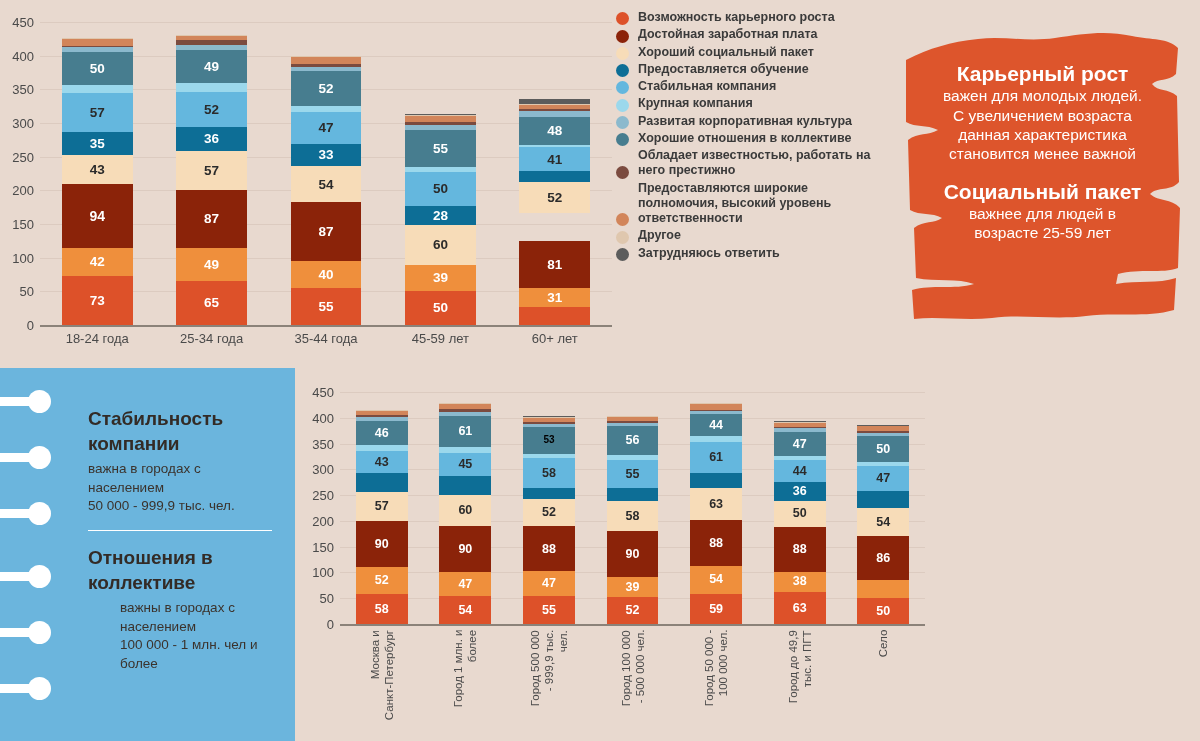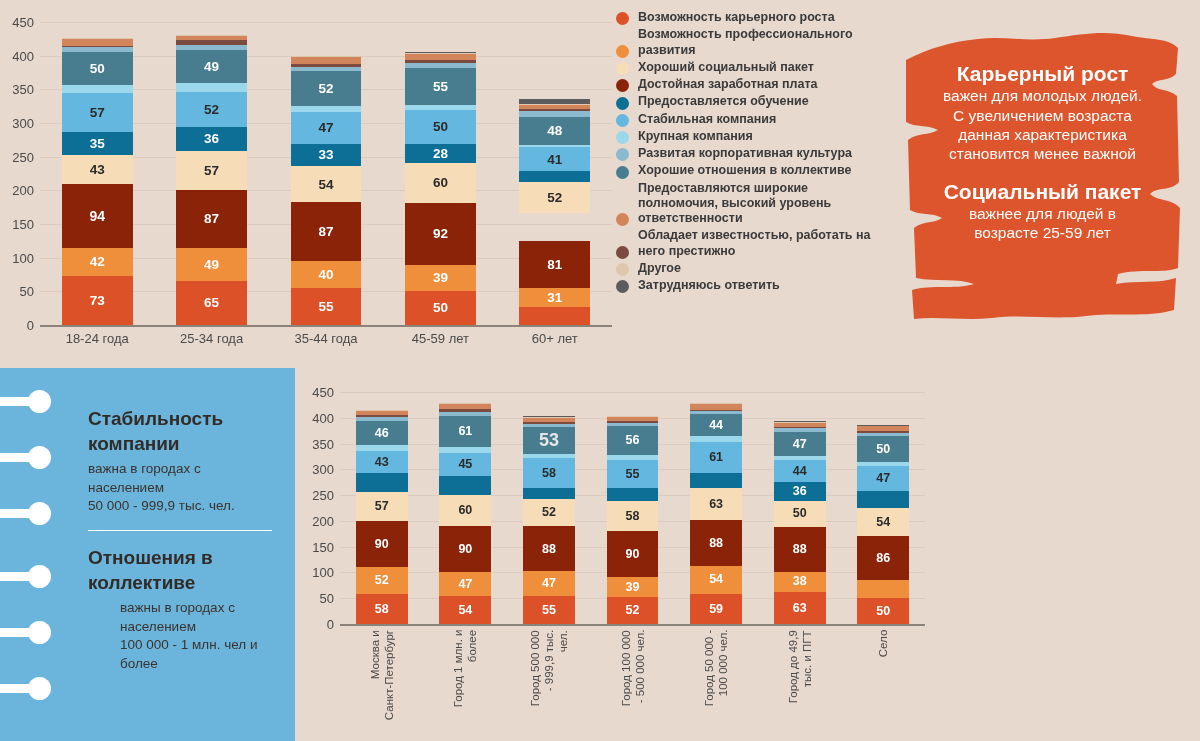--- a/index.html
+++ b/index.html
@@ -198,23 +198,20 @@
               </div>
             </div>
             <div class="barcol">
               <div class="bar" style="height: 272.7px;">
                 <div class="seg" style="background: rgb(221, 81, 41); height: 12.3457%;">
                   <span style="color: rgb(255, 255, 255); font-size: 13.5px;">50</span>
                 </div>
                 <div class="seg" style="background: rgb(239, 143, 60); height: 9.62963%;">
                   <span style="color: rgb(255, 255, 255); font-size: 13.5px;">39</span>
                 </div>
-                <div class="seg" style="background: rgb(139, 35, 9); height: 22.716%;">
-                  <span style="color: rgb(255, 255, 255); font-size: 13.5px;">92</span>
-                </div>
                 <div class="seg" style="background: rgb(247, 220, 184); height: 14.8148%;">
                   <span style="color: rgb(43, 43, 43); font-size: 13.5px;">60</span>
                 </div>
                 <div class="seg" style="background: rgb(13, 110, 150); height: 6.91358%;">
                   <span style="color: rgb(255, 255, 255); font-size: 13.5px;">28</span>
                 </div>
                 <div class="seg" style="background: rgb(100, 183, 222); height: 12.3457%;">
                   <span style="color: rgb(43, 43, 43); font-size: 13.5px;">50</span>
                 </div>
                 <div class="seg" style="background: rgb(155, 216, 236); height: 1.97531%;"></div>
@@ -266,58 +263,54 @@
           </div>
       </div>
     </div>
 
     <div class="legend legend-top" id="legend-top">
         <div class="leg-item">
           <div class="leg-dot" style="background: rgb(221, 81, 41);"></div>
           <div class="leg-txt">Возможность карьерного роста</div>
         </div>
         <div class="leg-item">
-          <div class="leg-dot" style="background: rgb(239, 143, 60);"></div>
-          <div class="leg-txt">Возможность профессионального развития</div>
+          <div class="leg-dot" style="background: rgb(139, 35, 9);"></div>
+          <div class="leg-txt">Достойная заработная плата</div>
         </div>
         <div class="leg-item">
           <div class="leg-dot" style="background: rgb(247, 220, 184);"></div>
           <div class="leg-txt">Хороший социальный пакет</div>
         </div>
         <div class="leg-item">
-          <div class="leg-dot" style="background: rgb(139, 35, 9);"></div>
-          <div class="leg-txt">Достойная заработная плата</div>
-        </div>
-        <div class="leg-item">
           <div class="leg-dot" style="background: rgb(13, 110, 150);"></div>
           <div class="leg-txt">Предоставляется обучение</div>
         </div>
         <div class="leg-item">
           <div class="leg-dot" style="background: rgb(100, 183, 222);"></div>
           <div class="leg-txt">Стабильная компания</div>
         </div>
         <div class="leg-item">
           <div class="leg-dot" style="background: rgb(155, 216, 236);"></div>
           <div class="leg-txt">Крупная компания</div>
         </div>
         <div class="leg-item">
           <div class="leg-dot" style="background: rgb(139, 185, 205);"></div>
           <div class="leg-txt">Развитая корпоративная культура</div>
         </div>
         <div class="leg-item">
           <div class="leg-dot" style="background: rgb(71, 125, 143);"></div>
           <div class="leg-txt">Хорошие отношения в коллективе</div>
         </div>
         <div class="leg-item">
+          <div class="leg-dot" style="background: rgb(123, 75, 63);"></div>
+          <div class="leg-txt">Обладает известностью, работать на него престижно</div>
+        </div>
+        <div class="leg-item">
           <div class="leg-dot" style="background: rgb(210, 133, 90);"></div>
           <div class="leg-txt">Предоставляются широкие полномочия, высокий уровень ответственности</div>
-        </div>
-        <div class="leg-item">
-          <div class="leg-dot" style="background: rgb(123, 75, 63);"></div>
-          <div class="leg-txt">Обладает известностью, работать на него престижно</div>
         </div>
         <div class="leg-item">
           <div class="leg-dot" style="background: rgb(223, 199, 174);"></div>
           <div class="leg-txt">Другое</div>
         </div>
         <div class="leg-item">
           <div class="leg-dot" style="background: rgb(92, 92, 92);"></div>
           <div class="leg-txt">Затрудняюсь ответить</div>
         </div>
       </div>
@@ -485,21 +478,21 @@
                 </div>
                 <div class="seg" style="background: rgb(247, 220, 184); height: 12.9032%;">
                   <span style="color: rgb(43, 43, 43); font-size: 12.5px;">52</span>
                 </div>
                 <div class="seg" style="background: rgb(13, 110, 150); height: 5.45906%;"></div>
                 <div class="seg" style="background: rgb(100, 183, 222); height: 14.3921%;">
                   <span style="color: rgb(43, 43, 43); font-size: 12.5px;">58</span>
                 </div>
                 <div class="seg" style="background: rgb(155, 216, 236); height: 1.98511%;"></div>
                 <div class="seg" style="background: rgb(71, 125, 143); height: 13.1514%;">
-                  <span style="color: #e5e5e5; font-size: 18px;">53</span>
+                  <span style="color: #000000; font-size: 10px;">53</span>
                 </div>
                 <div class="seg" style="background: rgb(139, 185, 205); height: 1.48883%;"></div>
                 <div class="seg" style="background: rgb(123, 75, 63); height: 0.992556%;"></div>
                 <div class="seg" style="background: rgb(210, 133, 90); height: 1.98511%;"></div>
                 <div class="seg" style="background: rgb(223, 199, 174); height: 0.248139%;"></div>
                 <div class="seg" style="background: rgb(92, 92, 92); height: 0.248139%;"></div>
               </div>
             </div>
             <div class="barcol">
               <div class="bar" style="height: 208.284px;">

